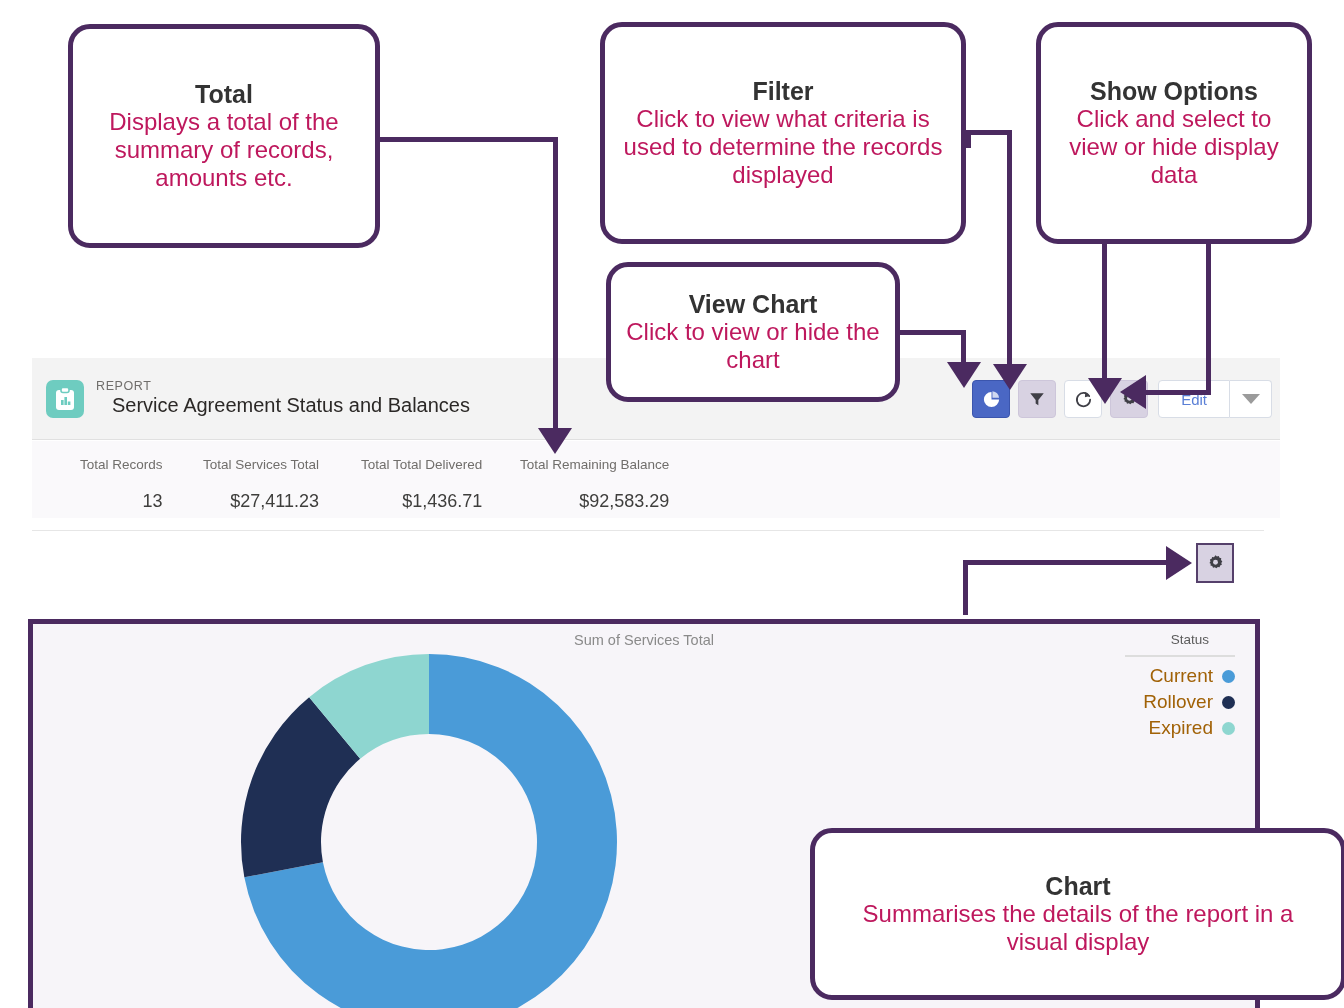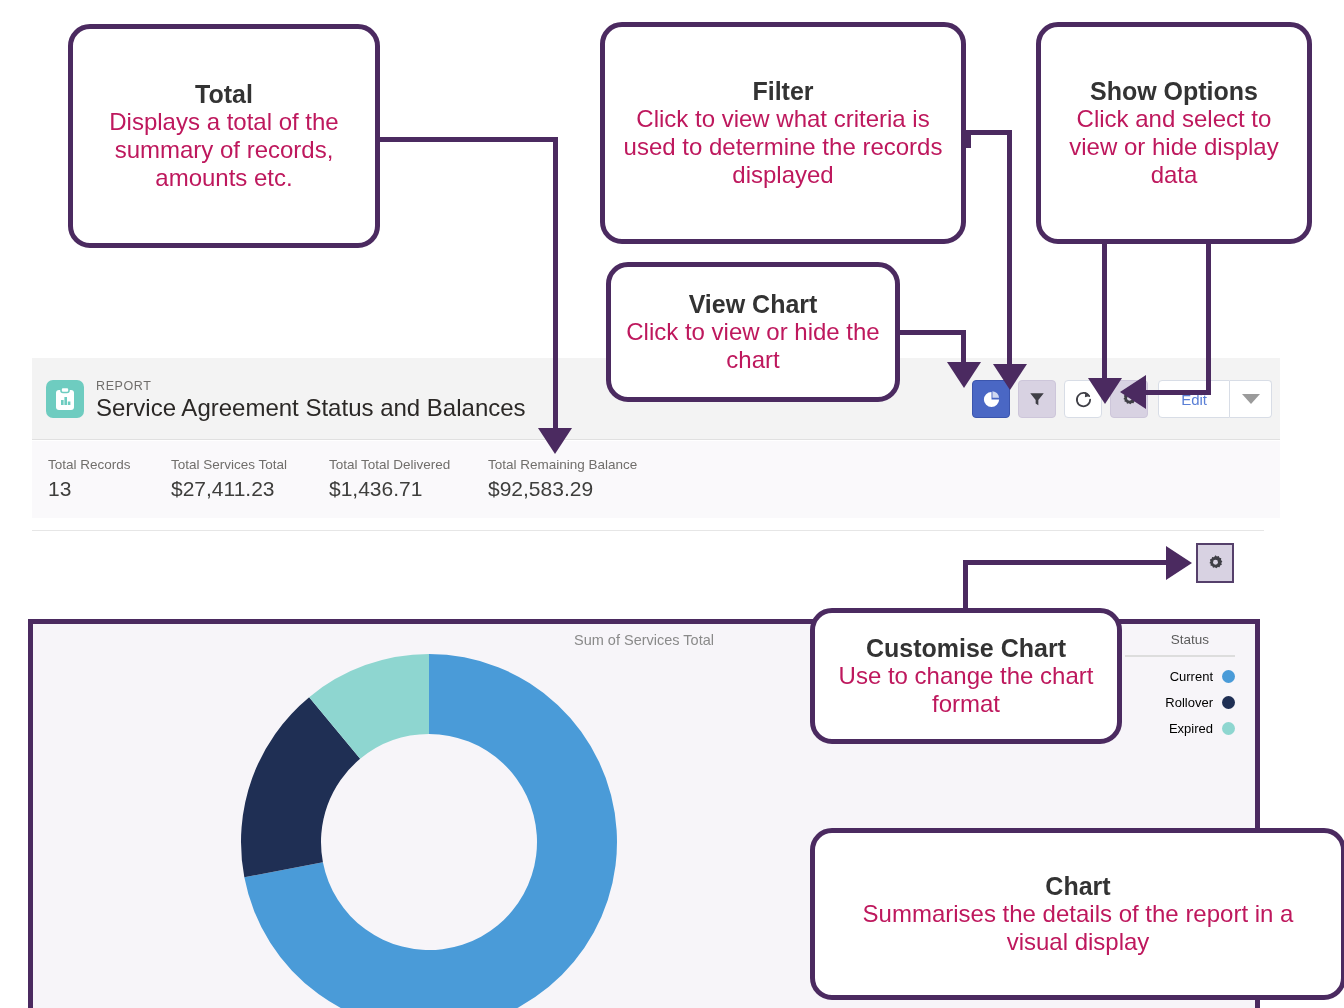--- a/index.html
+++ b/index.html
@@ -26,22 +26,22 @@
     position: absolute; left: 14px; top: 22px; width: 38px; height: 38px;
     border-radius: 7px; background: #6ECCC0;
     display:flex; align-items:center; justify-content:center;
   }
   .report-icon svg { display:block; }
   .report-eyebrow {
     position: absolute; left: 64px; top: 21px;
     font-size: 12.5px; letter-spacing: .6px; color: #706e6b; font-weight: 400;
   }
   .report-title {
-    position: absolute; left: 64px; top: 36px;
-    font-size: 24px; color: #16325c; color:#2b2826; font-weight: 400;
+    position: absolute; left: 80px; top: 36px;
+    font-size: 20px; color: #16325c; color:#2b2826; font-weight: 400;
     white-space: nowrap;
   }
 
   
   .toolbar { position:absolute; right: 8px; top: 22px; display:flex; align-items:flex-end; gap:8px; }
   .tb-btn {
     width: 38px; height: 38px; border-radius: 4px;
     display:flex; align-items:center; justify-content:center;
     border: 1px solid #d8dde6; background:#fff;
   }
@@ -59,40 +59,40 @@
     display:flex; align-items:center; justify-content:center;
   }
   .caret-tri { width:0;height:0;border-left:9px solid transparent;border-right:9px solid transparent;border-top:10px solid #9b9b9b; }
 
   
   .totals {
     position:absolute; left: 0; top: 83px; width: 1248px; height: 77px;
     background: #faf9fb;
   }
   .total-cell { position:absolute; top: 16px; }
-  .total-label { font-size: 13.5px; color:#706e6b; white-space:nowrap; }
-  .total-value { font-size: 21px; color:#3e3e3c; margin-top: 5px; white-space:nowrap; }
+  .total-label { font-size: 13.5px; color:#706e6b; white-space:nowrap;margin-left:32px; }
+  .total-value { font-size: 18px; color:#3e3e3c; margin-top: 19px; white-space:nowrap;text-align:right; }
   .card-divider { position:absolute; left:32px; top:530px; width:1232px; height:1px; background:#e6e6e6; }
 
   
   .chart-panel {
     position:absolute; left: 28px; top: 583px; width: 1232px; height: 418px;
     background:#f7f5f9; border: 5px solid #4b2a60; z-index: 5; margin-top: 36px;
   }
   .chart-caption {
     position:absolute; left:0; right:0; top: 8px; text-align:center;
     font-size: 14.5px; color:#8a8a8a;
   }
   .donut-wrap { position:absolute; left: 200px; top: 22px; width: 392px; height: 392px; }
 
   .legend { position:absolute; right: 20px; top: 8px; width: 112px; }
   .legend-title { text-align:right; font-size:13.5px; color:#5c5c5c; padding-right: 26px;}
   .legend-rule { height:2px; background:#ddd; margin: 8px 0 6px 2px; }
   .legend-row { display:flex; align-items:center; justify-content:flex-end; gap:9px; height: 26px; }
-  .legend-label { font-size: 13px; color:#000000; }
+  .legend-label { font-size: 19px; color:#a16207; }
   .legend-dot { width: 13px; height: 13px; border-radius: 50%; }
 
   
   .chart-gear {
     position:absolute; left: 1196px; top: 543px; width: 38px; height: 40px;
     background:#d8d2e2; border:2px solid #55406b; z-index: 7;
     display:flex; align-items:center; justify-content:center;
   }
 
   
@@ -262,23 +262,19 @@
   <div class="callout" style="left:1036px; top:22px; width:276px; height:222px;">
     <div class="co-title">Show Options</div>
     <div class="co-body">Click and select to view or hide display data</div>
   </div>
 
   <div class="callout" style="left:606px; top:262px; width:294px; height:140px;">
     <div class="co-title">View Chart</div>
     <div class="co-body">Click to view or hide the chart</div>
   </div>
 
-  <div class="callout" style="left:810px; top:608px; width:312px; height:136px;">
-    <div class="co-title">Customise Chart</div>
-    <div class="co-body">Use to change the chart format</div>
-  </div>
 
   <div class="callout" style="left:810px; top:828px; width:536px; height:172px;">
     <div class="co-title">Chart</div>
     <div class="co-body">Summarises the details of the report in a visual display</div>
   </div>
 
 </div>
 
 </body></html>

